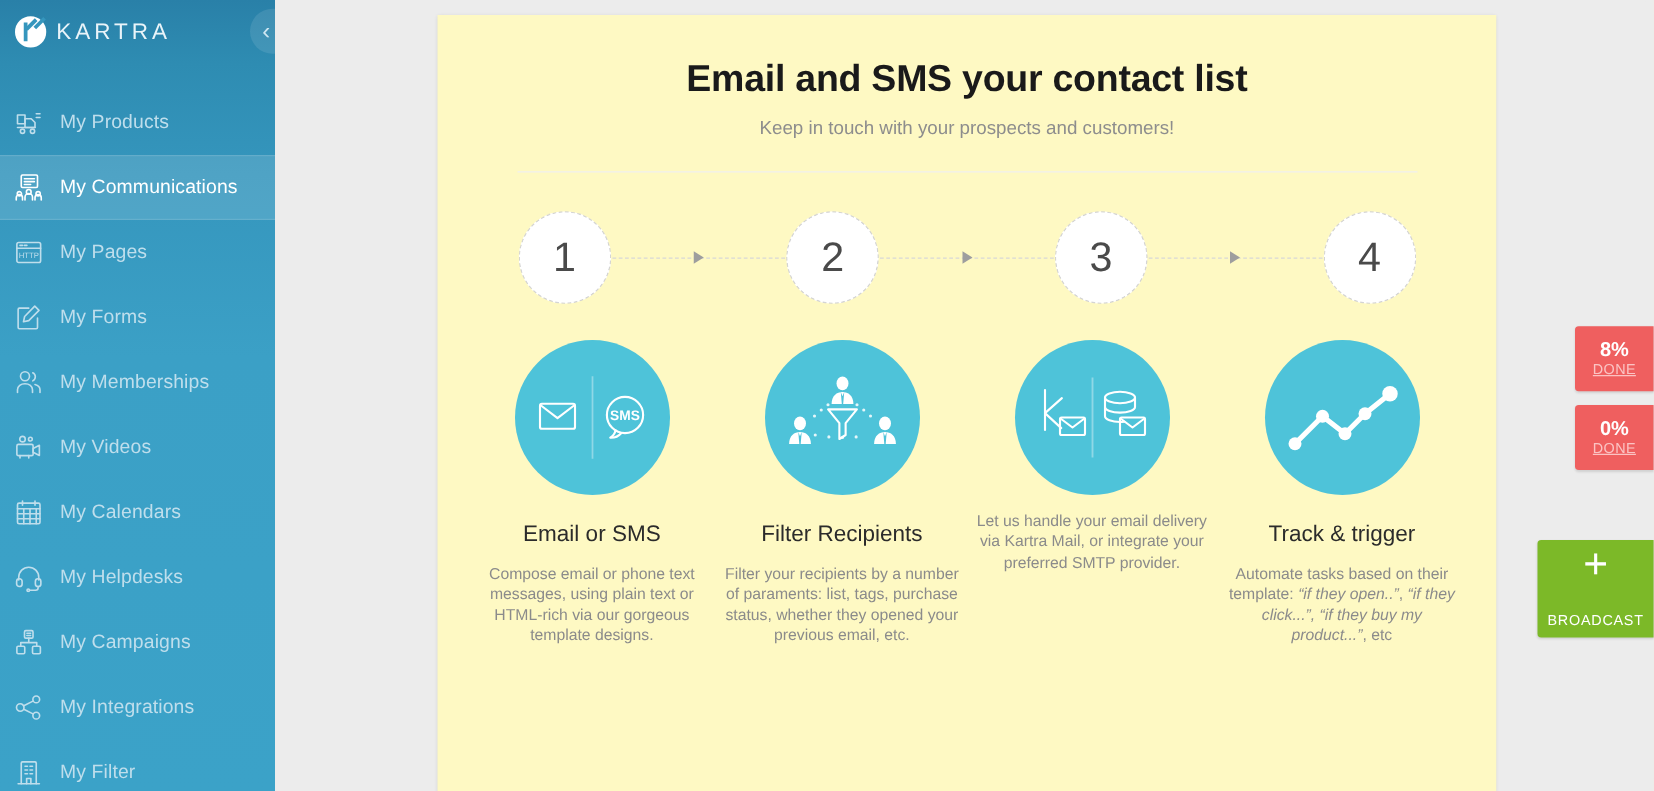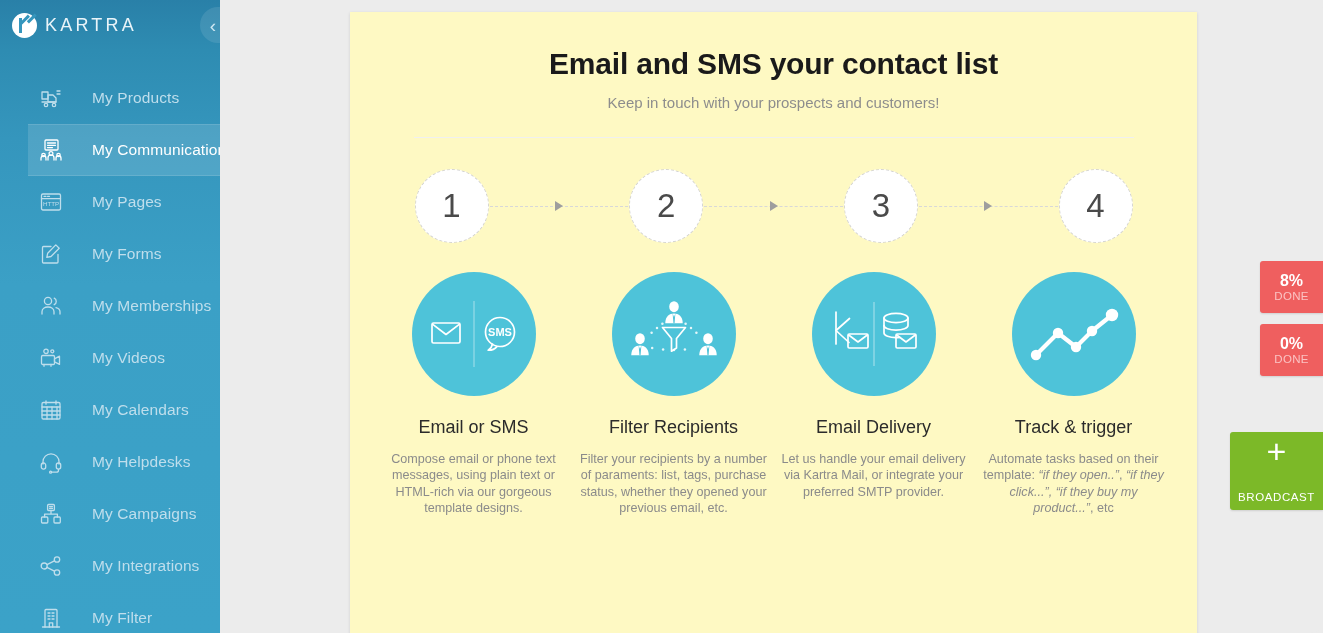--- a/index.html
+++ b/index.html
@@ -86,24 +86,23 @@
     margin-right: 12px;
   }
 
   .nav-list { margin-top: 22px; }
 
   .nav-item {
     height: 52px;
     display: flex;
     align-items: center;
     padding-left: 10px;
-    gap: 28px;
+    gap: 12px;
     cursor: pointer;
     color: #bfdeec;
-    margin-left: 28px;
   }
   .nav-item.active {
     background: rgba(255,255,255,0.13);
     color: #ffffff;
     border-top: 1px solid rgba(255,255,255,0.12);
     border-bottom: 1px solid rgba(255,255,255,0.12);
   }
   .nav-icon {
     width: 26px; height: 26px;
     flex: 0 0 26px;
@@ -244,21 +243,21 @@
     border-radius: 3px 0 0 3px;
     color: #ffffff;
     display: flex;
     flex-direction: column;
     align-items: center;
     justify-content: center;
     box-shadow: 0 1px 2px rgba(0,0,0,0.12);
     cursor: pointer;
   }
   .done-pct { font-size: 16px; font-weight: bold; line-height: 17px; }
-  .done-word { font-size: 11.5px; color: #fbc3c3; line-height: 14px; letter-spacing: 0.3px; }
+  .done-word { font-size: 11.5px; color: #fbc3c3; line-height: 14px; letter-spacing: 0.3px; text-decoration: underline; }
   #badge-1 { top: 261px; }
   #badge-2 { top: 324px; }
 
   #broadcast-button {
     position: absolute;
     right: 0;
     top: 432px;
     width: 93px;
     height: 78px;
     background: #7cb928;
@@ -525,21 +524,20 @@
       <rect x="26" y="38" width="20" height="14" rx="1.2" stroke="#ffffff" fill="none" stroke-width="1.7" stroke-linecap="round" stroke-linejoin="round"></rect>
       <path stroke="#ffffff" fill="none" stroke-width="1.7" stroke-linecap="round" stroke-linejoin="round" d="M26.7 39L36 46 45.3 39"></path>
       <line x1="52" y1="6" x2="52" y2="70" stroke="#8fd8e6" stroke-width="1.5"></line>
       <ellipse cx="74" cy="22" rx="12" ry="4.6" stroke="#ffffff" fill="none" stroke-width="1.7" stroke-linecap="round" stroke-linejoin="round"></ellipse>
       <path stroke="#ffffff" fill="none" stroke-width="1.7" stroke-linecap="round" stroke-linejoin="round" d="M62 22v7.5c0 2.5 5.4 4.6 12 4.6s12-2.1 12-4.6V22"></path>
       <path stroke="#ffffff" fill="none" stroke-width="1.7" stroke-linecap="round" stroke-linejoin="round" d="M62 29.5V37c0 2.5 5.4 4.6 12 4.6 1.3 0 2.5-.1 3.6-.2"></path>
       <rect x="74" y="38" width="20" height="14" rx="1.2" stroke="#ffffff" fill="none" stroke-width="1.7" stroke-linecap="round" stroke-linejoin="round"></rect>
       <path stroke="#ffffff" fill="none" stroke-width="1.7" stroke-linecap="round" stroke-linejoin="round" d="M74.7 39L84 46 93.3 39"></path>
     </svg>
           </div>
-          <div class="feature-title">Email Delivery</div>
           <div class="feature-desc">Let us handle your email delivery via Kartra Mail, or integrate your preferred SMTP provider.</div>
         </div>
         <div class="feature">
           <div class="feature-circle">
             <svg width="96" height="62" viewBox="0 0 96 62">
       <polyline points="10,52 32,30 50,44 66,28 86,12" stroke="#ffffff" stroke-width="4.2" fill="none" stroke-linecap="round" stroke-linejoin="round"></polyline>
       <circle cx="10" cy="52" r="5.2" fill="#ffffff"></circle>
       <circle cx="32" cy="30" r="5.2" fill="#ffffff"></circle>
       <circle cx="50" cy="44" r="5.2" fill="#ffffff"></circle>
       <circle cx="66" cy="28" r="5.2" fill="#ffffff"></circle>

